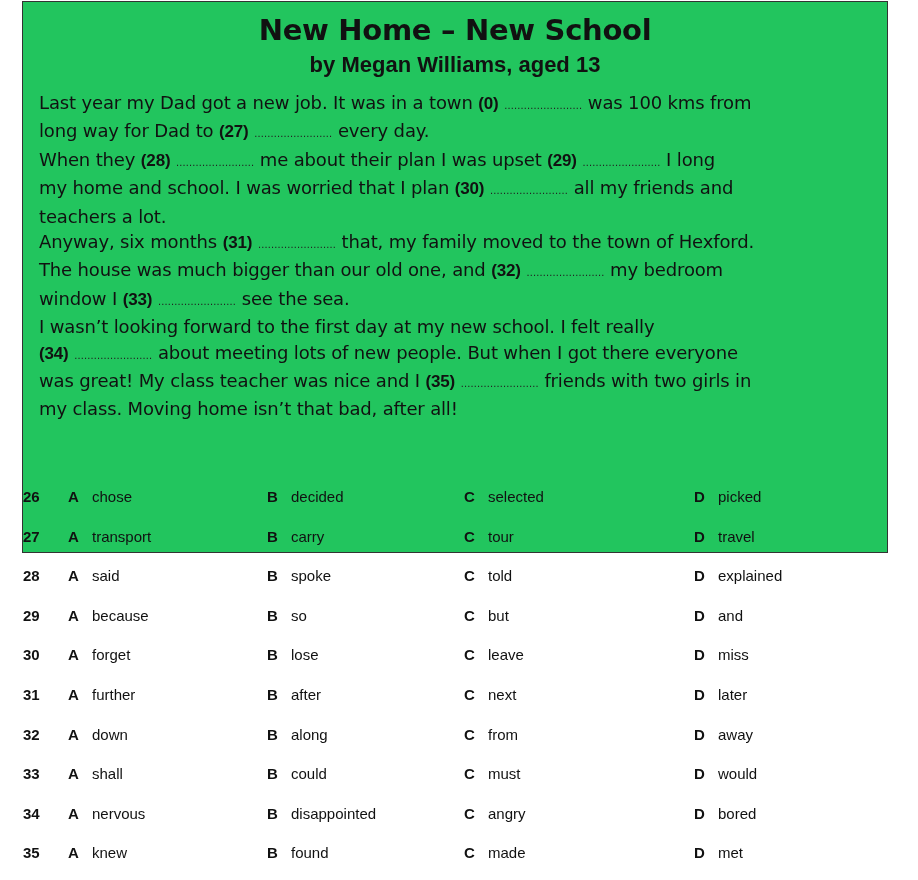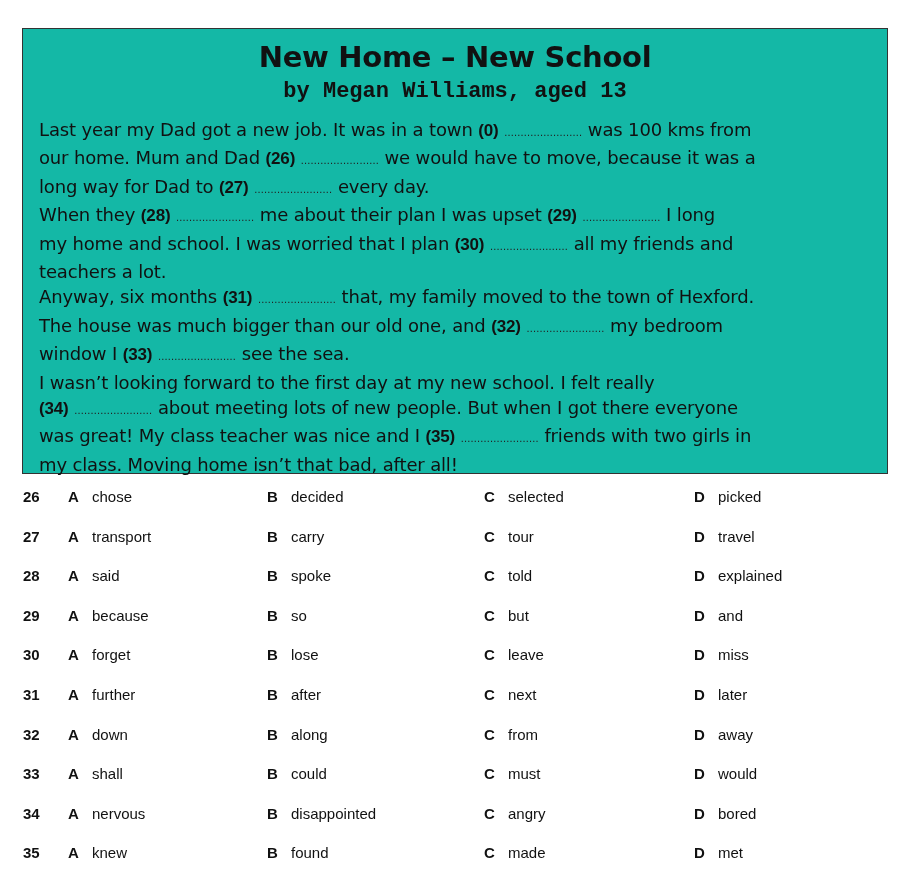--- a/index.html
+++ b/index.html
@@ -1,54 +1,53 @@
 <!DOCTYPE html>
 <html><head>
   <meta charset="utf-8">
   <style>
     html, body { margin: 0; padding: 0; background: #ffffff; }
     body { width: 918px; height: 880px; position: relative; overflow: hidden; color: #111; }
     .passage-box {
-      position: absolute; left: 22px; top: 28px; width: 866px; height: 446px;
-      border: 1.5px solid #333; box-sizing: border-box; background: #14b8a6;
+      position: absolute; left: 22px; top: 1px; width: 866px; height: 552px;
+      border: 1.5px solid #333; box-sizing: border-box; background: #22c55e;
     }
     .title {
       font-family: "DejaVu Sans", sans-serif; font-weight: bold; font-size: 29px;
       text-align: center; margin-top: 10px; letter-spacing: -0.3px; line-height: 36px;
     }
     .subtitle {
-      font-family: Liberation Mono, monospace; font-weight: bold; font-size: 22px;
+      font-family: Liberation Sans, sans-serif; font-weight: bold; font-size: 22px;
       text-align: center; line-height: 30px; margin-top: 2px;
     }
     .passage {
       font-family: "DejaVu Sans", sans-serif; font-size: 18px; line-height: 25.4px;
       padding: 4px 8px 0 16px; margin-top: 6px; letter-spacing: -0.15px;
     }
     .passage .line { white-space: nowrap; display: block; }
     .gapnum { font-family: "Liberation Sans", sans-serif; font-weight: bold; font-size: 17px; }
     .dots { font-family: "Liberation Sans", sans-serif; font-size: 11px; letter-spacing: 0.2px; color: #222; }
     .options {
       position: absolute; left: 0; top: 484px; width: 918px;
       font-family: "Liberation Sans", sans-serif; font-size: 15px;
     }
     .opt-row { position: relative; height: 39.6px; }
     .qnum { position: absolute; left: 23px; top: 4px; font-weight: bold; }
     .choice { position: absolute; top: 4px; }
     .choice .letter { font-weight: bold; display: inline-block; width: 24px; }
-    .c-a { left: 68px; } .c-b { left: 267px; } .c-c { left: 484px; } .c-d { left: 694px; }
+    .c-a { left: 68px; } .c-b { left: 267px; } .c-c { left: 464px; } .c-d { left: 694px; }
   </style>
 </head>
 <body>
 
 <div class="passage-box">
   <div class="title">New Home – New School</div>
   <div class="subtitle">by Megan Williams, aged 13</div>
   <div class="passage" id="passage-text">
       <span class="line"><span>Last year my Dad got a new job. It was in a town </span><span class="gapnum">(0)</span> <span class="dots">........................</span><span> was 100 kms from</span></span>
-      <span class="line"><span>our home. Mum and Dad </span><span class="gapnum">(26)</span> <span class="dots">........................</span><span> we would have to move, because it was a</span></span>
       <span class="line"><span>long way for Dad to </span><span class="gapnum">(27)</span> <span class="dots">........................</span><span> every day.</span></span>
       <span class="line"><span>When they </span><span class="gapnum">(28)</span> <span class="dots">........................</span><span> me about their plan I was upset </span><span class="gapnum">(29)</span> <span class="dots">........................</span><span> I long</span></span>
       <span class="line"><span>my home and school. I was worried that I plan </span><span class="gapnum">(30)</span> <span class="dots">........................</span><span> all my friends and</span></span>
       <span class="line"><span>teachers a lot.</span></span>
       <span class="line"><span>Anyway, six months </span><span class="gapnum">(31)</span> <span class="dots">........................</span><span> that, my family moved to the town of Hexford.</span></span>
       <span class="line"><span>The house was much bigger than our old one, and </span><span class="gapnum">(32)</span> <span class="dots">........................</span><span> my bedroom</span></span>
       <span class="line"><span>window I </span><span class="gapnum">(33)</span> <span class="dots">........................</span><span> see the sea.</span></span>
       <span class="line"><span>I wasn’t looking forward to the first day at my new school. I felt really</span></span>
       <span class="line"><span class="gapnum">(34)</span> <span class="dots">........................</span><span> about meeting lots of new people. But when I got there everyone</span></span>
       <span class="line"><span>was great! My class teacher was nice and I </span><span class="gapnum">(35)</span> <span class="dots">........................</span><span> friends with two girls in</span></span>

